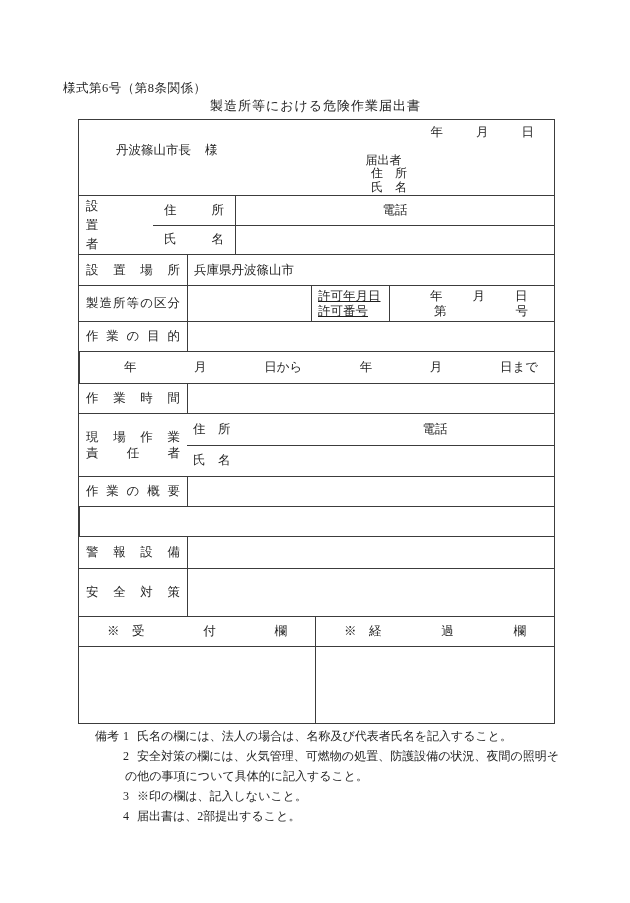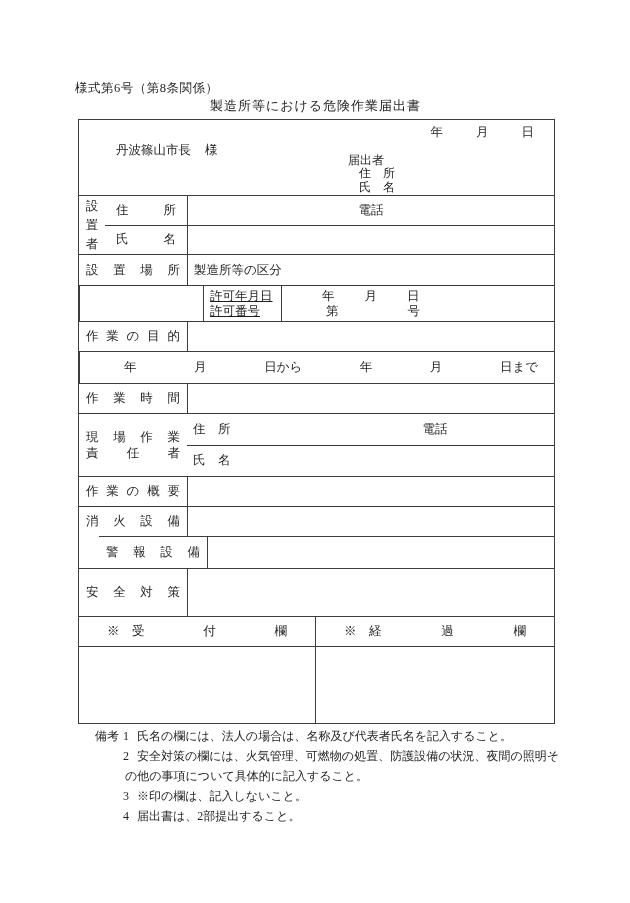--- a/index.html
+++ b/index.html
@@ -1,21 +1,21 @@
 <!DOCTYPE html>
 <html><head>
 <meta charset="utf-8">
 <style>
   html,body{margin:0;padding:0;background:#fff;}
   .page{
     position:relative;width:630px;height:903px;background:#ffffff;overflow:hidden;
     font-family:"Liberation Serif","DejaVu Serif",serif;color:#1f1f1f;
     -webkit-font-smoothing:antialiased;
   }
-  .form-number{position:absolute;left:75px;top:80px;font-size:12.5px;letter-spacing:.5px;}
+  .form-number{position:absolute;left:63px;top:80px;font-size:12.5px;letter-spacing:.5px;}
   .doc-title{position:absolute;left:78px;top:97px;width:475px;text-align:center;font-size:13px;letter-spacing:1px;}
 
   .tbl{position:absolute;left:78px;top:119px;width:475px;border:1px solid #3c3c3c;font-size:12.5px;}
   .row{display:flex;border-top:1px solid #3c3c3c;box-sizing:border-box;align-items:stretch;}
   .row.first{border-top:none;}
   .cell{border-left:1px solid #3c3c3c;box-sizing:border-box;display:flex;align-items:center;min-width:0;}
   .cell.nb{border-left:none;}
   .label-col{width:108px;flex:0 0 108px;}
   .narrow-col{width:26px;flex:0 0 26px;justify-content:center;}
   .sublabel-col{width:82px;flex:0 0 82px;}
@@ -25,21 +25,21 @@
   .vert-label{width:1.2em;line-height:19px;text-align:center;word-break:break-all;}
   .substack{flex:1 1 auto;display:flex;flex-direction:column;min-width:0;}
   .subrow{display:flex;flex:1;border-top:1px solid #3c3c3c;box-sizing:border-box;align-items:stretch;min-height:0;}
   .subrow.first{border-top:none;}
   .two-line{display:block;width:100%;}
   .two-line div{line-height:16px;}
   .header-cell{position:relative;flex:1;}
   .hdr-date{position:absolute;top:4px;right:20px;display:flex;gap:33px;}
   .hdr-addressee{position:absolute;top:22px;left:37px;}
   .hdr-honorific{margin-left:14px;}
-  .hdr-notifier{position:absolute;top:34px;left:269px;line-height:13.4px;font-size:12px;}
+  .hdr-notifier{position:absolute;top:34px;left:281px;line-height:13.4px;font-size:12px;text-align:center;}
   .hdr-notifier .indent{padding-left:11px;}
   .center-text{justify-content:center;}
   .pad-left{padding-left:6px;}
   .permit-labels{width:78px;flex:0 0 78px;}
   .permit-labels .two-line div{line-height:15px;padding-left:6px;text-decoration:underline;}
   .empty-mid{width:124px;flex:0 0 124px;}
   .permit-vals{flex:1;}
   .permit-vals .two-line div{line-height:15px;}
   .pv-line1{padding-left:40px;display:flex;gap:30px;}
   .pv-line2{padding-left:44px;display:flex;gap:69px;}
@@ -79,21 +79,21 @@
           <span>丹波篠山市長</span><span class="hdr-honorific">様</span>
         </div>
         <div class="hdr-notifier">
           <div>届出者</div>
           <div class="indent">住　所</div>
           <div class="indent">氏　名</div>
         </div>
       </div>
     </div>
 
-    <div class="row" style="height:59px;">
+    <div class="row" style="height:59px;gap:48px;">
       <div class="cell nb narrow-col">
         <div class="vert-label">設置者</div>
       </div>
       <div class="substack">
         <div class="subrow first">
           <div class="cell nb sublabel-col">
             <div class="just-inner sub-just">住　所</div>
           </div>
           <div class="cell value-col center-text">
             <span>電話</span>
@@ -106,25 +106,28 @@
           <div class="cell value-col"></div>
         </div>
       </div>
     </div>
 
     <div class="row" style="height:31px;">
       <div class="cell nb label-col">
         <div class="just-inner">設　置　場　所</div>
       </div>
       <div class="cell value-col pad-left">
-        <span>製造所等の区分</span>
+        <span>兵庫県丹波篠山市</span>
       </div>
     </div>
 
     <div class="row" style="height:36px;">
+      <div class="cell nb label-col">
+        <div class="just-inner">製造所等の区分</div>
+      </div>
       <div class="cell empty-mid"></div>
       <div class="cell permit-labels">
         <div class="two-line">
           <div>許可年月日</div>
           <div>許可番号</div>
         </div>
       </div>
       <div class="cell permit-vals">
         <div class="two-line">
           <div class="pv-line1">
@@ -188,27 +191,24 @@
     </div>
 
     <div class="row" style="height:30px;">
       <div class="cell nb label-col">
         <div class="just-inner">作業の概要</div>
       </div>
       <div class="cell value-col"></div>
     </div>
 
     <div class="row" style="height:30px;">
-      <div class="cell nb label-col">
-        <div class="just-inner">消　火　設　備</div>
-      </div>
-      <div class="cell value-col"></div>
-    </div>
-
-    <div class="row" style="height:32px;margin-left:20px;">
+      <div class="cell value-col"></div>
+    </div>
+
+    <div class="row" style="height:32px;">
       <div class="cell nb label-col">
         <div class="just-inner">警　報　設　備</div>
       </div>
       <div class="cell value-col"></div>
     </div>
 
     <div class="row" style="height:48px;">
       <div class="cell nb label-col tall">
         <div class="just-inner">安　全　対　策</div>
       </div>

